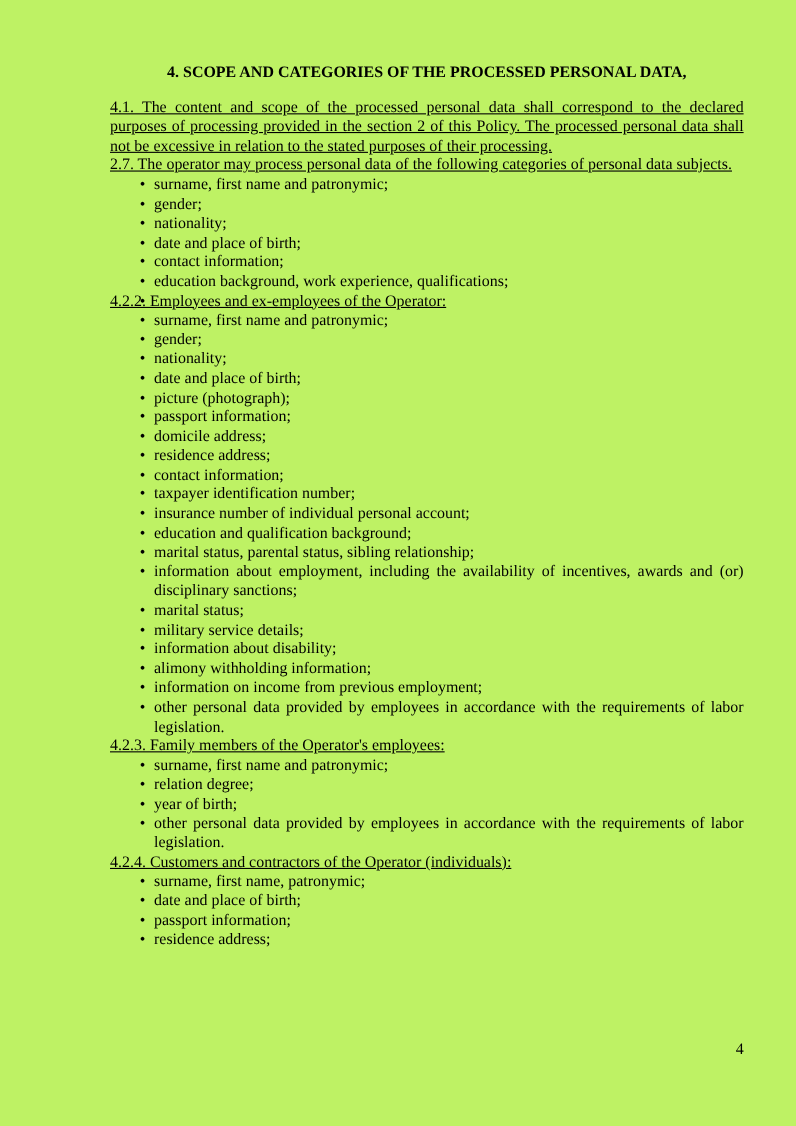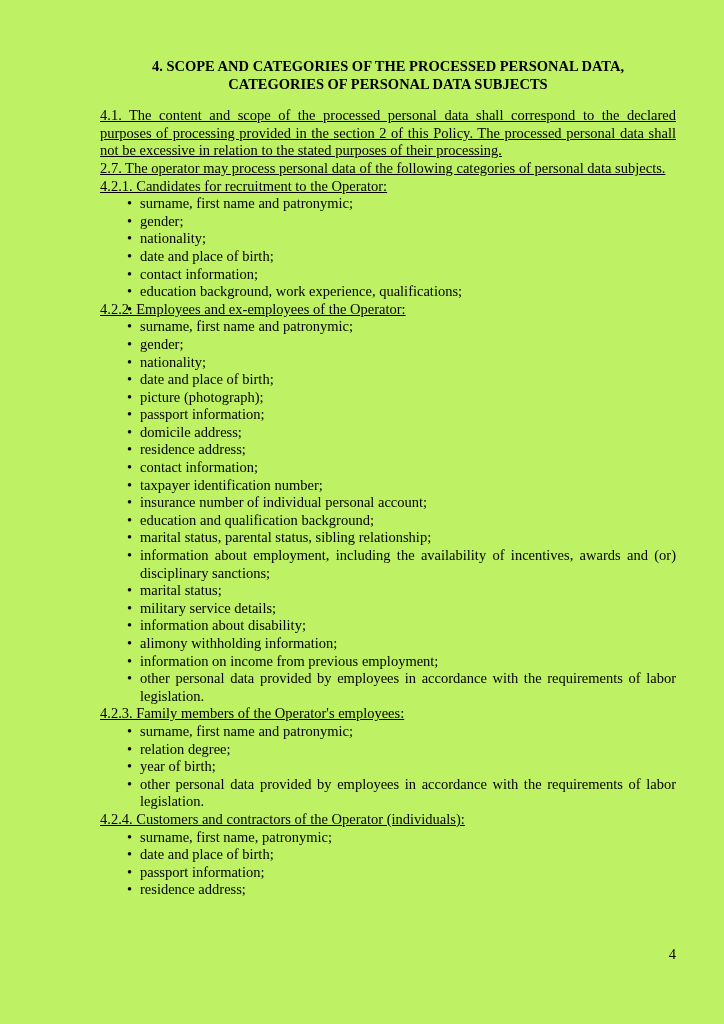--- a/index.html
+++ b/index.html
@@ -41,27 +41,25 @@
   }
 </style>
 </head>
 <body>
 
 <div class="page">
   <div class="content">
 
     <div class="heading">
       <div>4. SCOPE AND CATEGORIES OF THE PROCESSED PERSONAL DATA,</div>
-      <div>CATEGORIES OF PERSONAL DATA SUBJECTS</div>
     </div>
 
     <p>4.1. The content and scope of the processed personal data shall correspond to the declared purposes of processing provided in the section 2 of this Policy. The processed personal data shall not be excessive in relation to the stated purposes of their processing.</p>
     <p>2.7. The operator may process personal data of the following categories of personal data subjects.</p>
 
-    <p>4.2.1. Candidates for recruitment to the Operator:</p>
     <ul>
 
     <li>
         <span class="bullet">•</span>
         <span>surname, first name and patronymic;</span>
       </li>
         <li>
         <span class="bullet">•</span>
         <span>gender;</span>
       </li>

